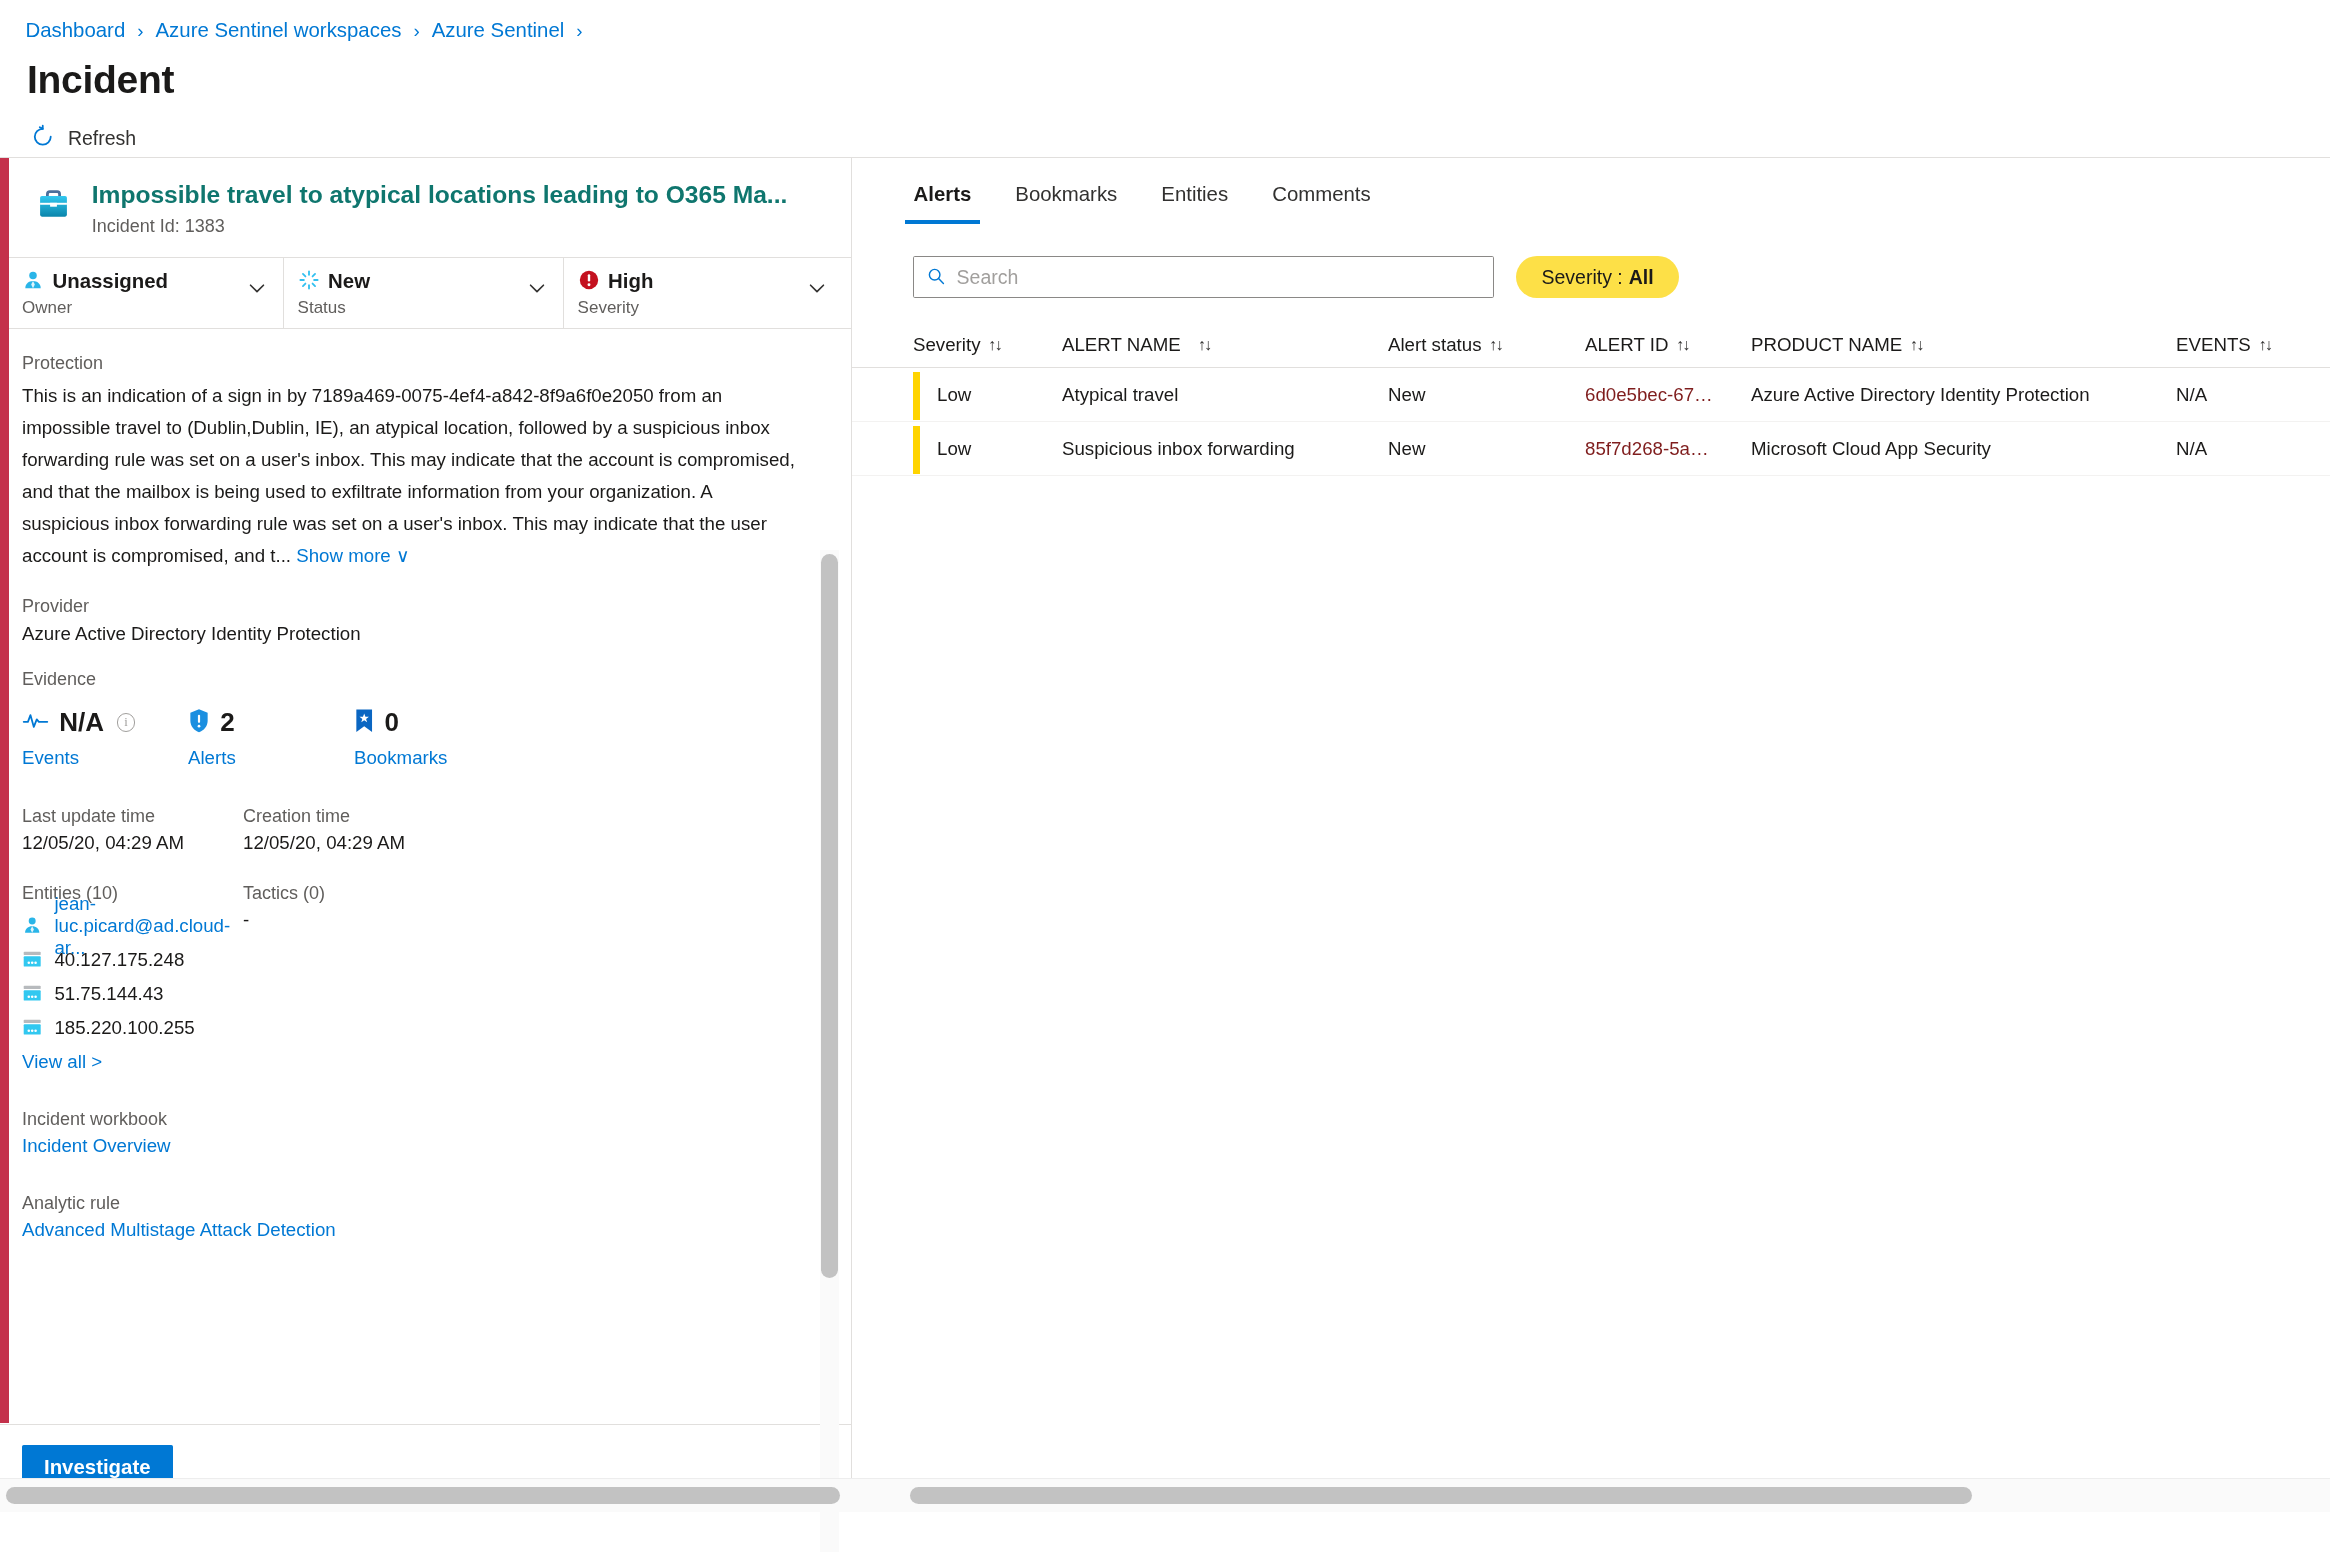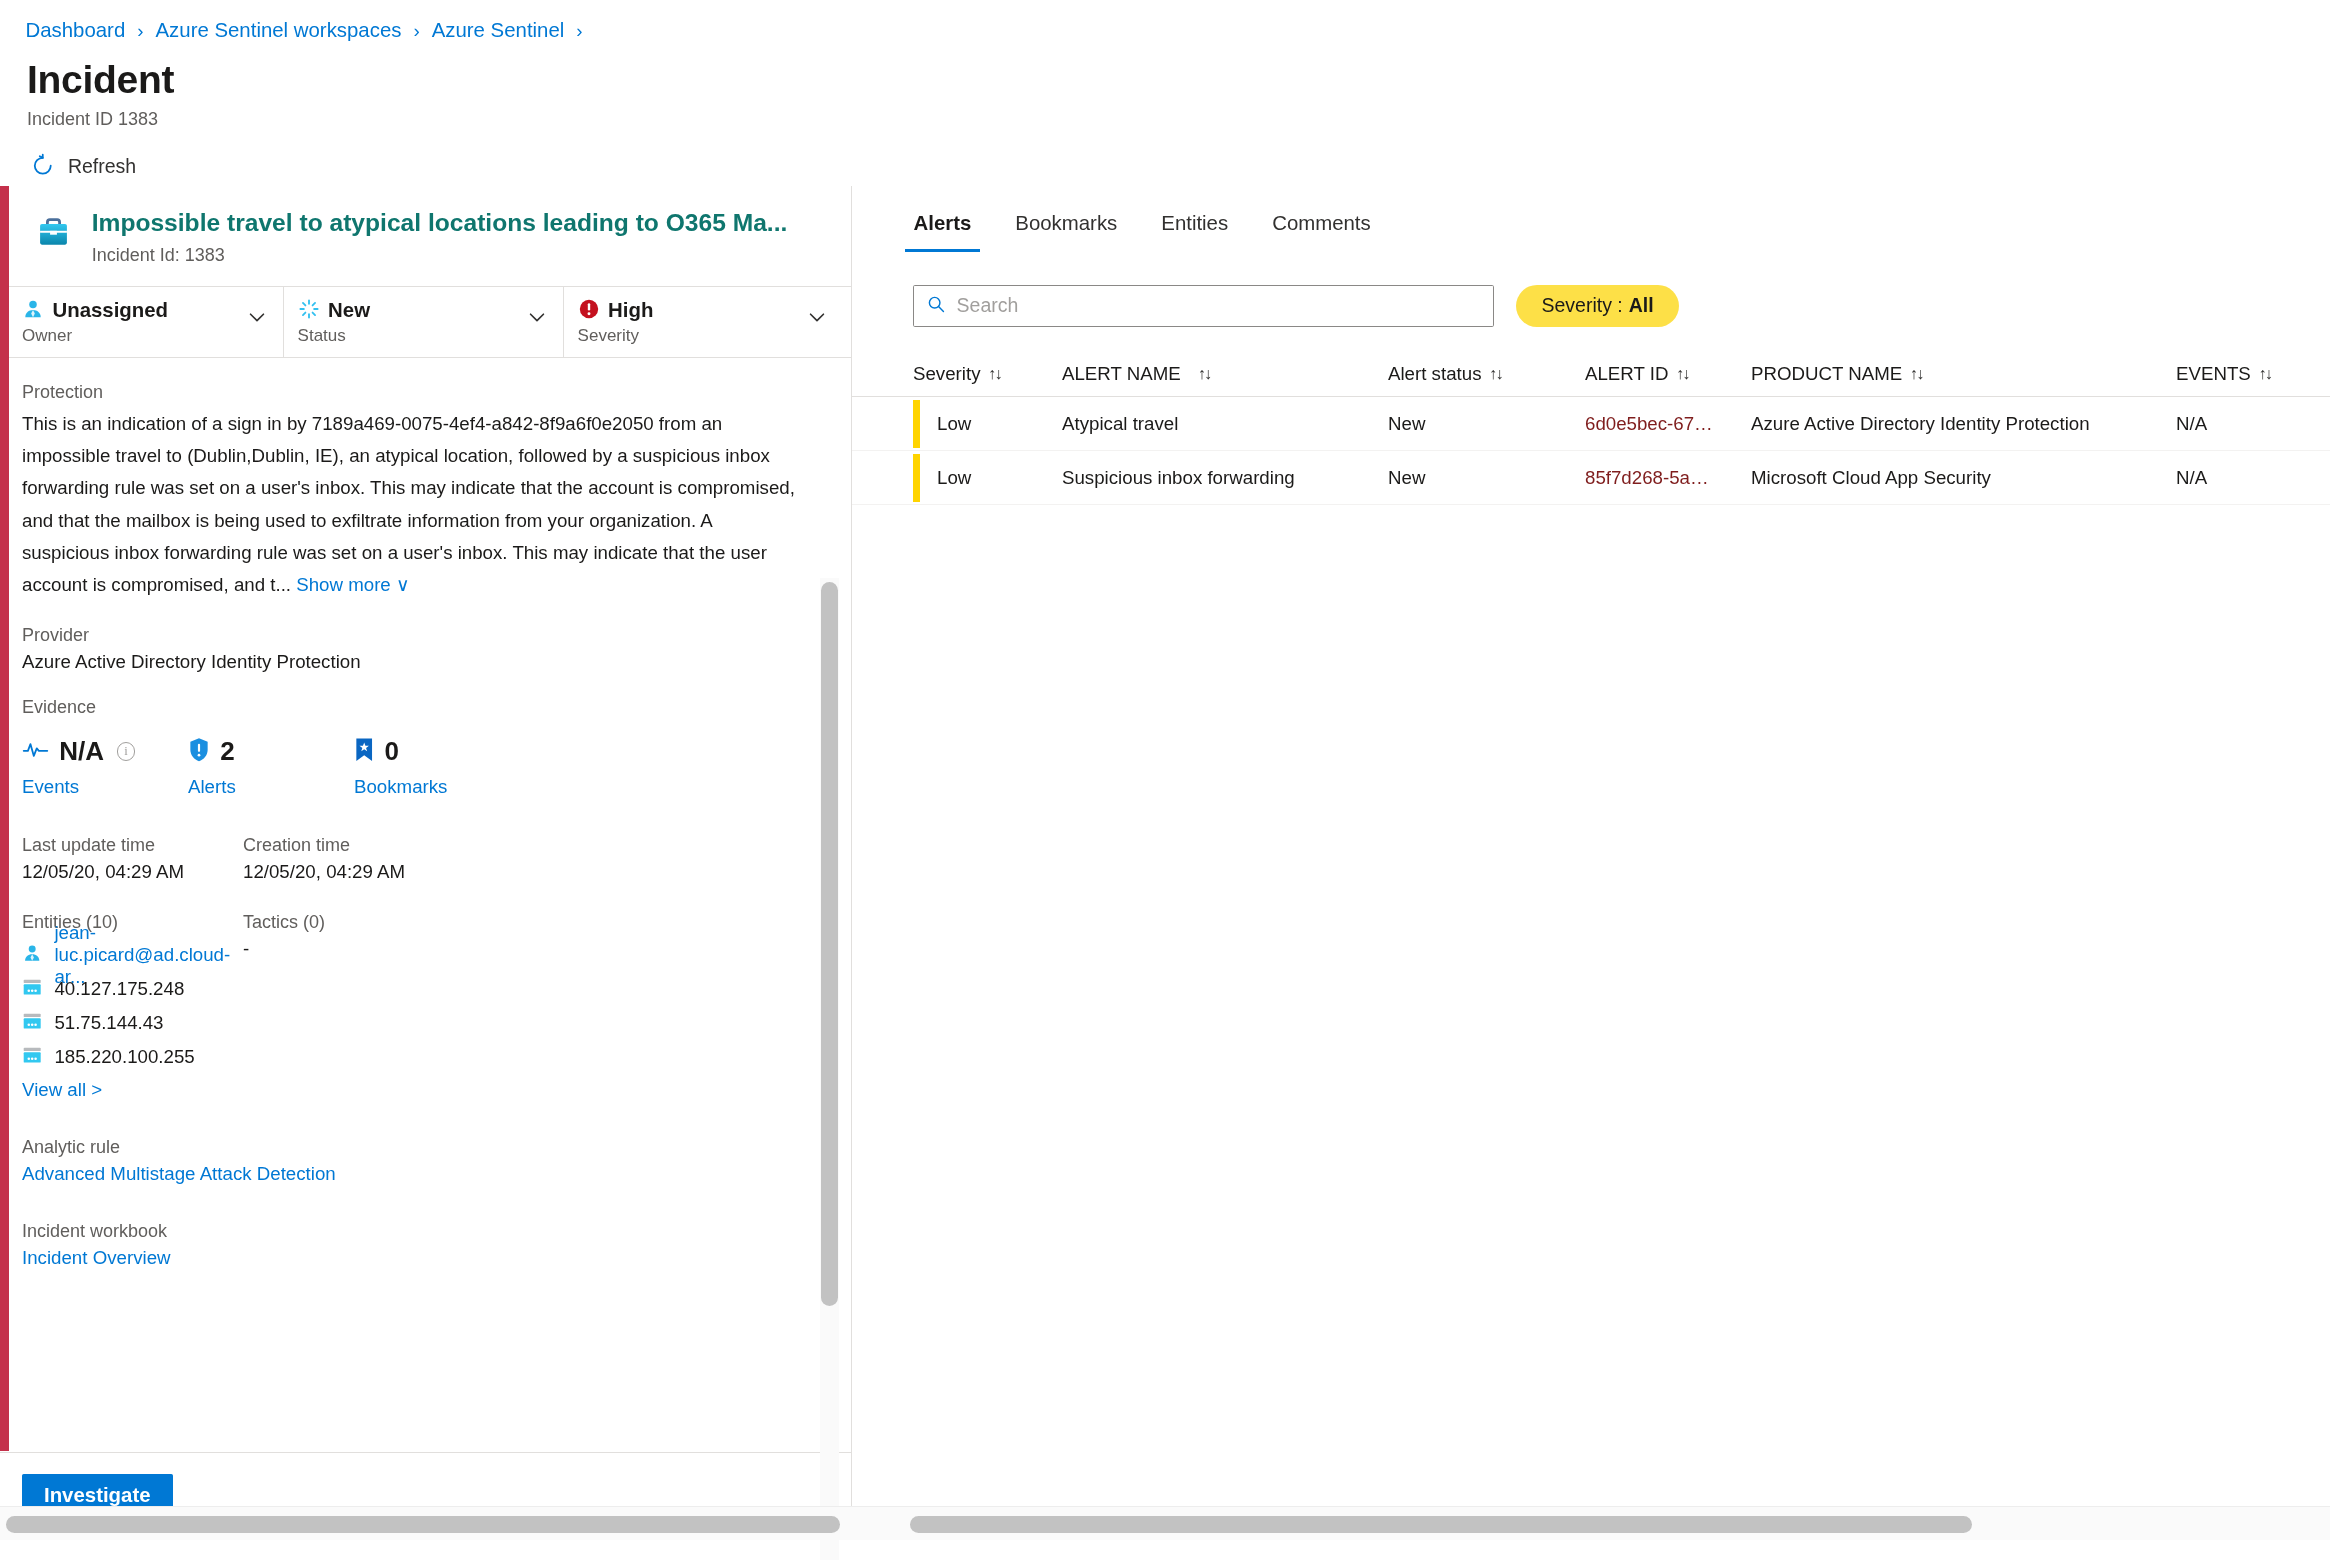--- a/index.html
+++ b/index.html
@@ -460,21 +460,20 @@
   <span class="crumb-link">Dashboard</span>
   <span class="crumb-sep">›</span>
   <span class="crumb-link">Azure Sentinel workspaces</span>
   <span class="crumb-sep">›</span>
   <span class="crumb-link">Azure Sentinel</span>
   <span class="crumb-sep">›</span>
 </div>
 
 <div class="page-title-wrap">
   <div class="page-title">Incident</div>
-  <div class="page-subtitle">Incident ID 1383</div>
 </div>
 
 <div class="command-bar">
   <div class="cmd-btn">
     <span>
       <svg width="25.5" height="25.5" viewBox="0 0 24 24" fill="none">
         <path d="M12 4.5 A7.5 7.5 0 1 0 19.5 12" stroke="#0078d4" stroke-width="1.7" fill="none" stroke-linecap="round"></path>
         <path d="M12 1.6 L12 4.6 L9.2 3.1" stroke="#0078d4" stroke-width="1.7" fill="none" stroke-linecap="round" stroke-linejoin="round"></path>
       </svg>
     </span>
@@ -694,27 +693,27 @@
           <div class="viewall">View all &gt;</div>
         </div>
 
         <div class="col-b">
           <div class="sec-label">Tactics (0)</div>
           <div class="sec-value">-</div>
         </div>
       </div>
 
       <div class="section" style="margin-top:36px;">
+        <div class="sec-label">Incident workbook</div>
+        <div class="sec-value link">Incident Overview</div>
+      </div>
+
+      <div class="section" style="margin-top:36px;">
         <div class="sec-label">Analytic rule</div>
         <div class="sec-value link">Advanced Multistage Attack Detection</div>
-      </div>
-
-      <div class="section" style="margin-top:36px;">
-        <div class="sec-label">Incident workbook</div>
-        <div class="sec-value link">Incident Overview</div>
       </div>
     </div>
 
     <div class="left-footer">
       <button class="investigate-btn">Investigate</button>
     </div>
 
     <div class="v-scroll-track"></div>
     <div class="v-scroll-thumb"></div>
     <div class="h-scroll-left-track"></div>

